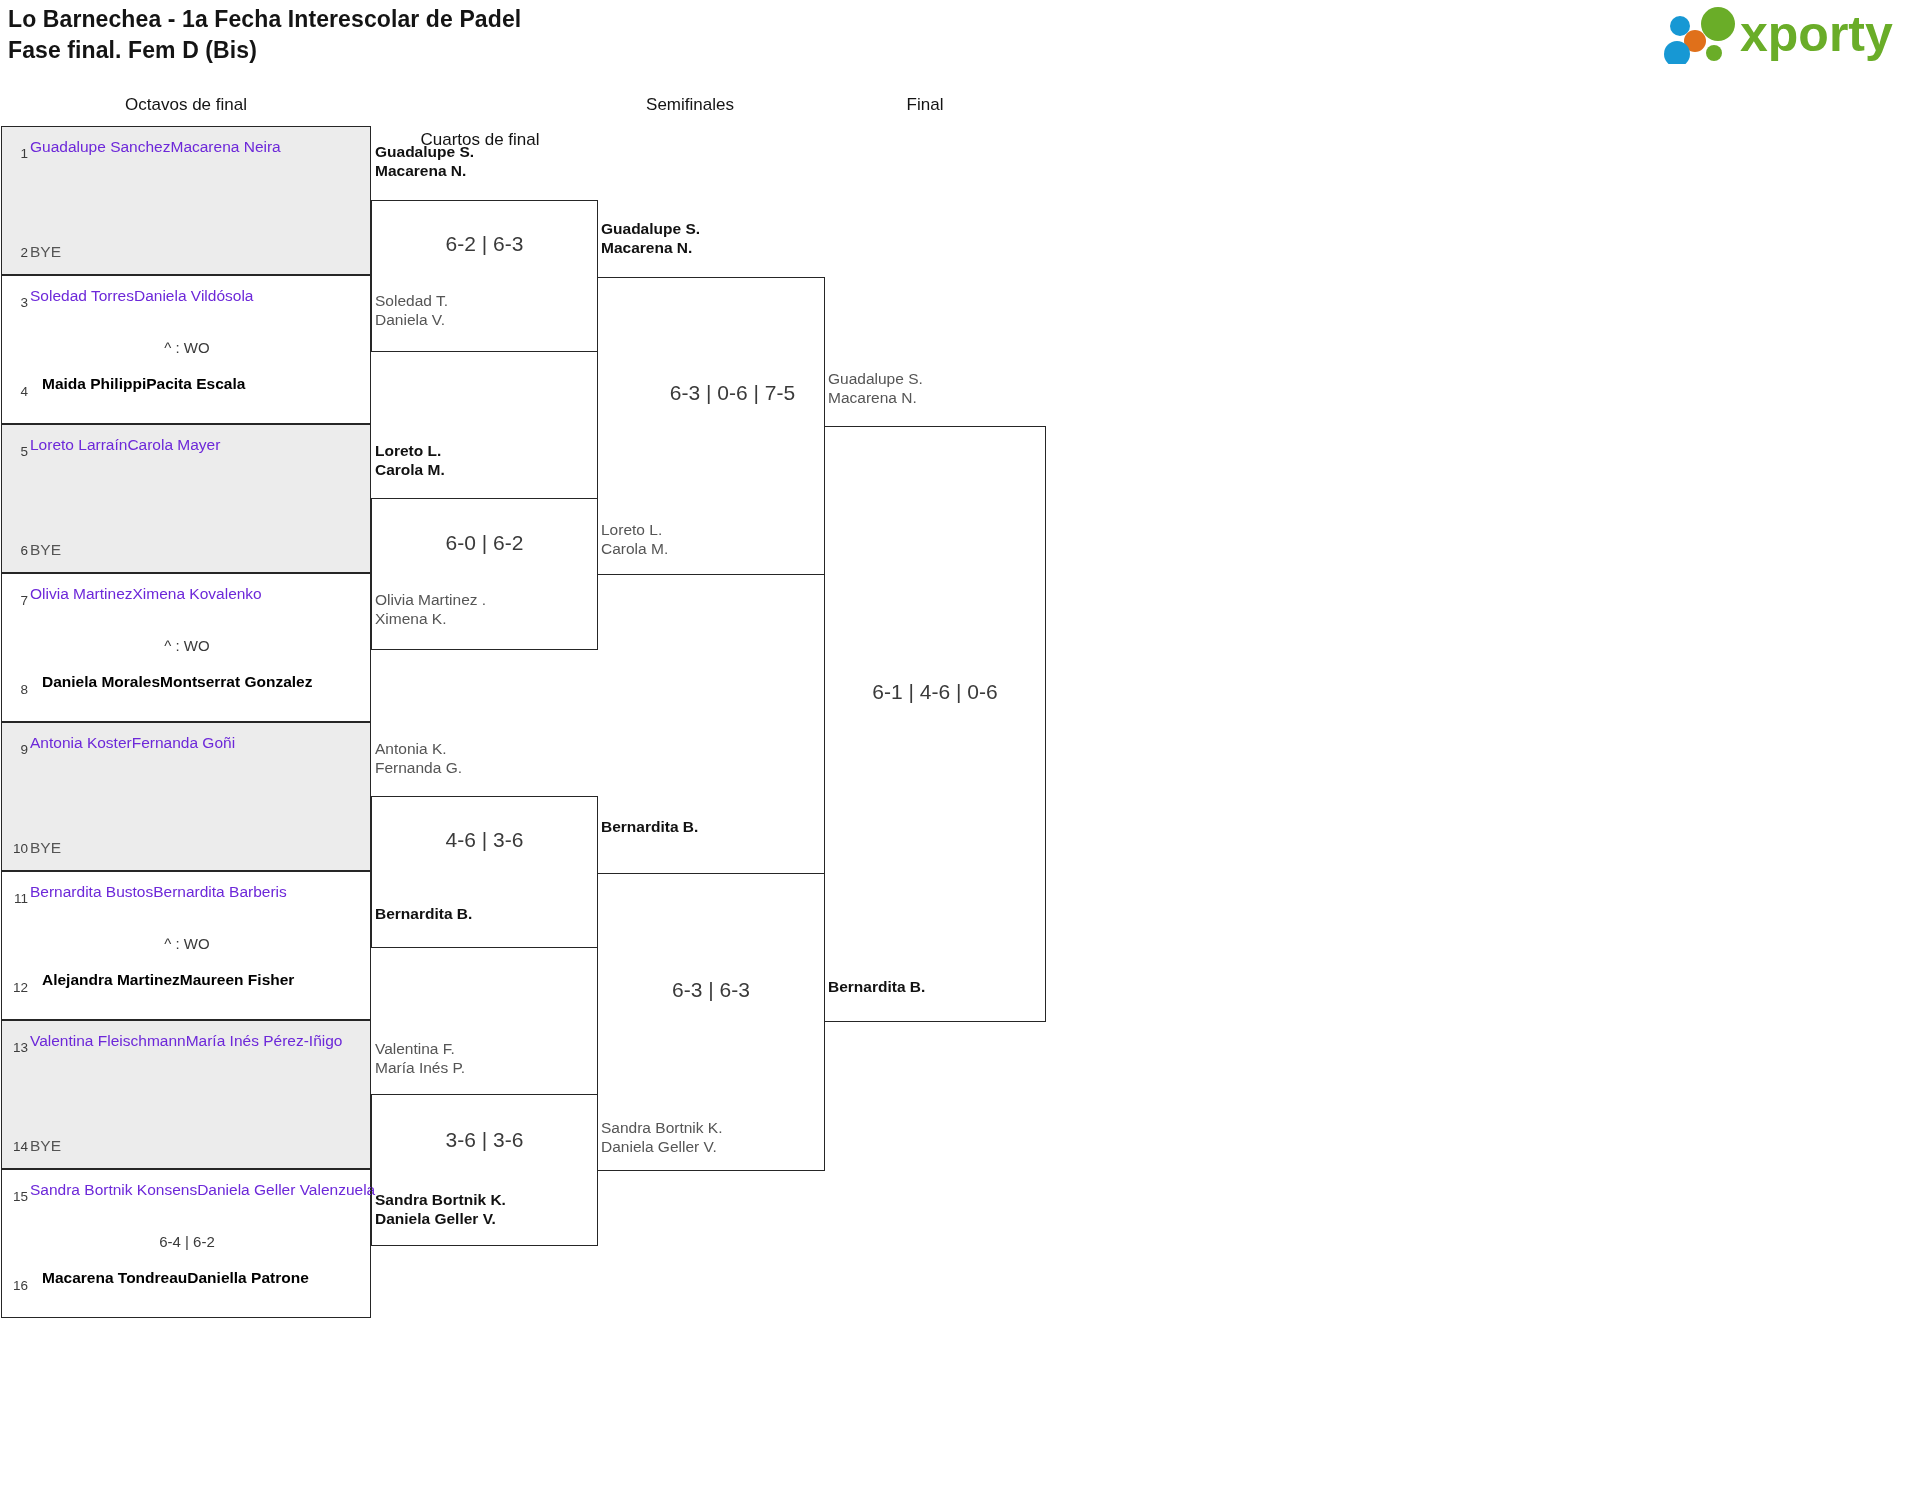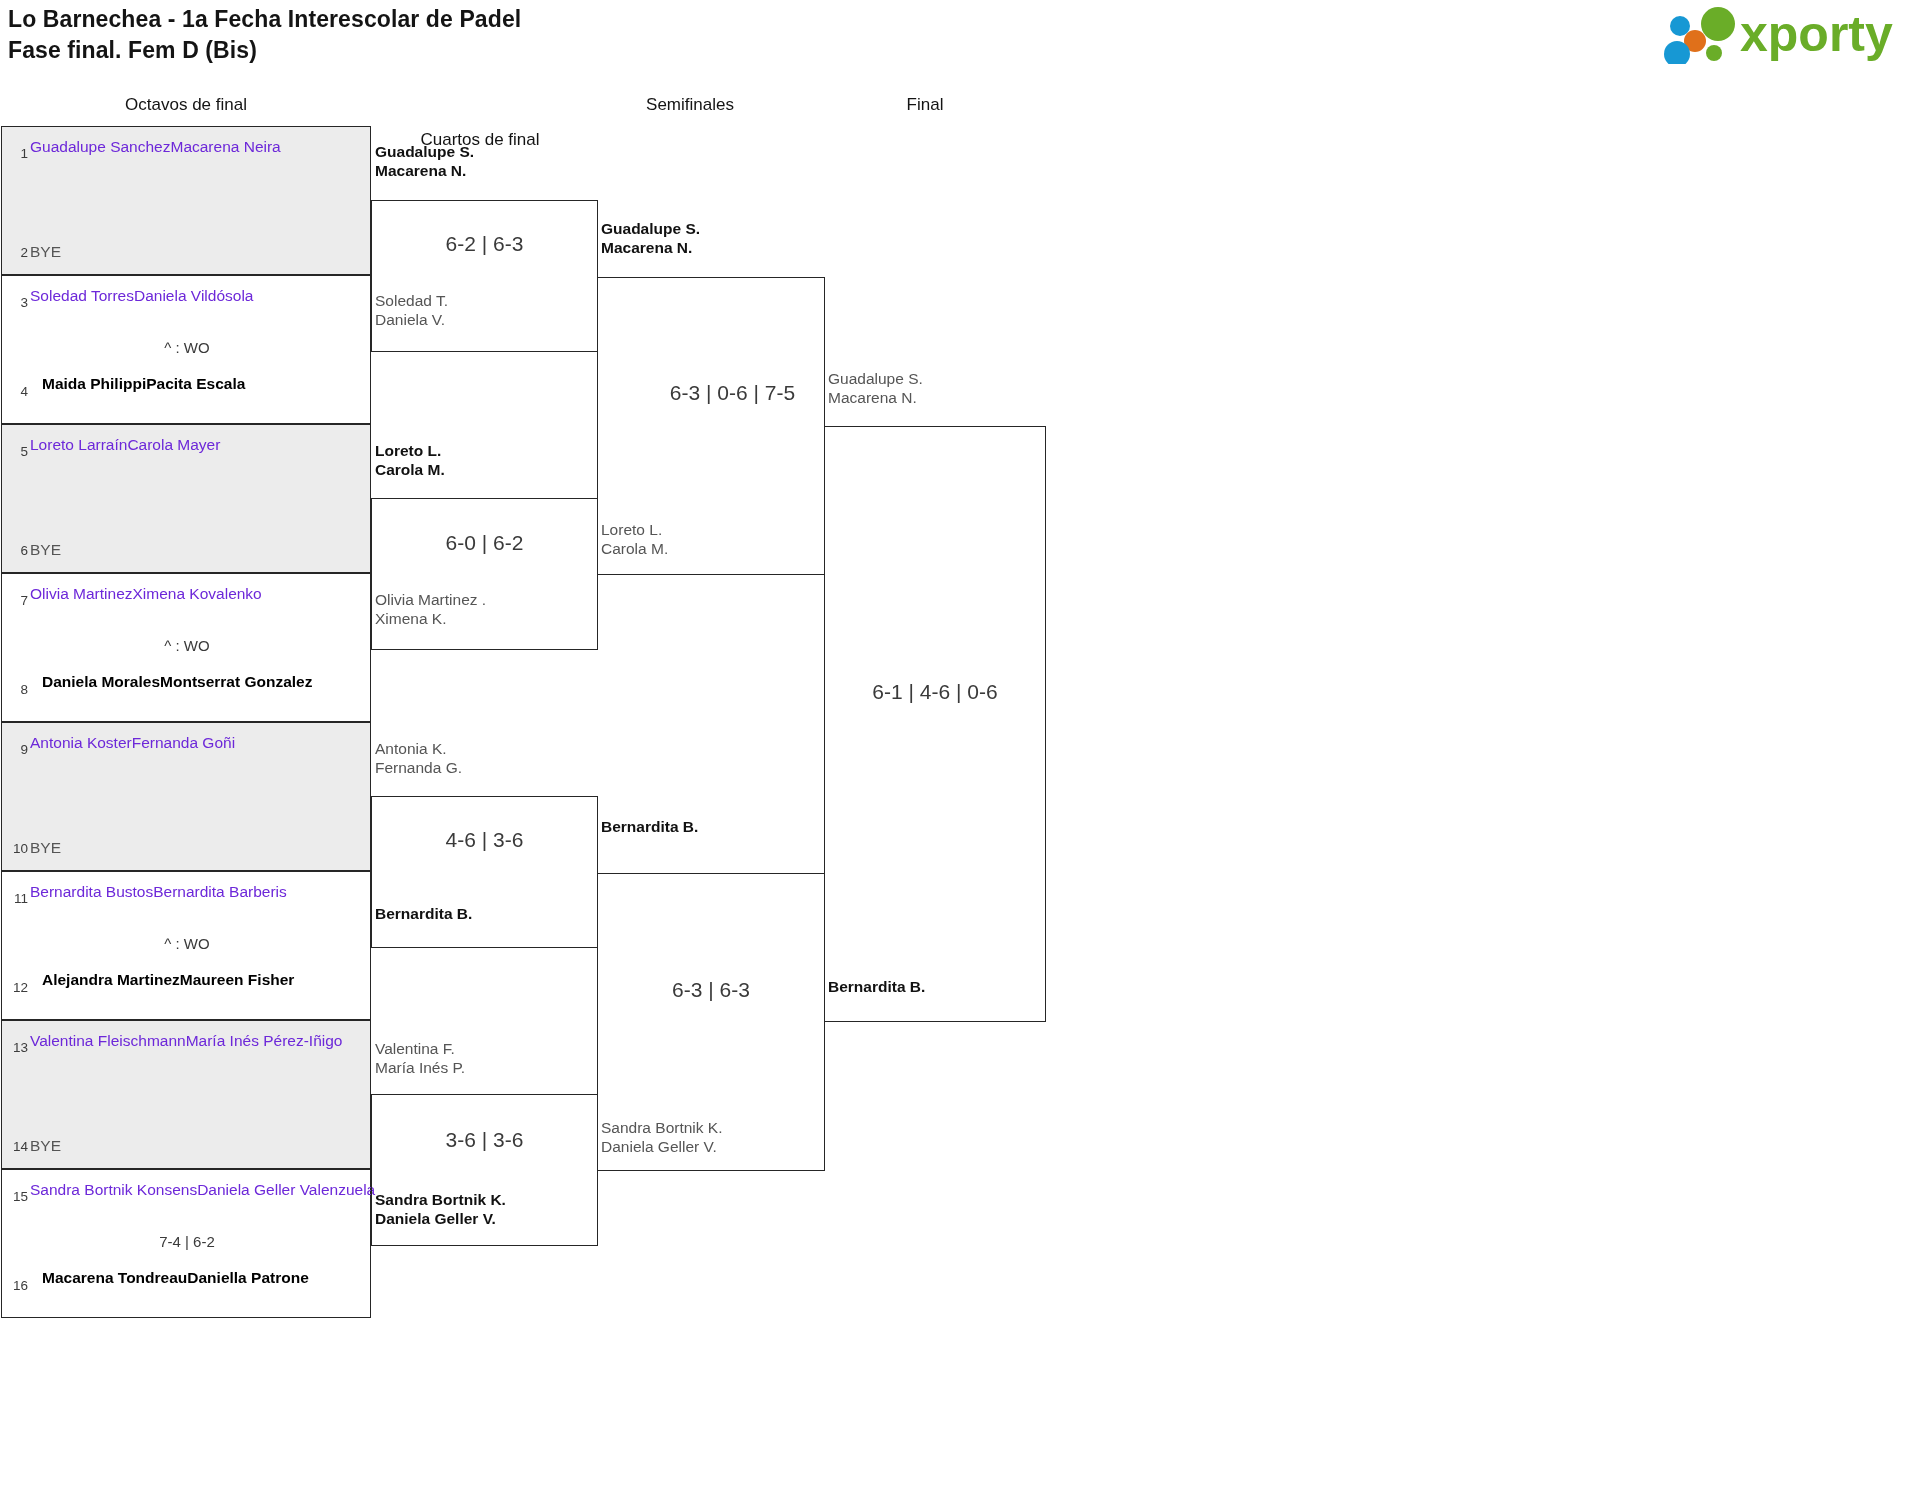--- a/index.html
+++ b/index.html
@@ -172,21 +172,21 @@
     <div class="r1-names bye" style="top:116px;">
       <span>BYE</span>
     </div>
   </div>
 
   <div class="r1-block plain" style="top:1169px;height:149px;">
     <div class="r1-seed" style="top:19px;">15</div>
     <div class="r1-names win" style="top:11px;">
       <span>Sandra Bortnik Konsens</span><span class="l2">Daniela Geller Valenzuela</span>
     </div>
-    <div class="r1-score" style="top:63px;">7-4 | 6-2</div>
+    <div class="r1-score" style="top:63px;">6-4 | 6-2</div>
     <div class="r1-seed" style="top:108px;">16</div>
     <div class="r1-names lose" style="top:99px;">
       <span>Macarena Tondreau</span><span class="l2">Daniella Patrone</span>
     </div>
   </div>
 
   <div class="mbox" style="left:371px;top:200px;width:227px;height:152px;"></div>
   <div class="mname win" style="left:375px;top:143px;">
     <span>Guadalupe S.</span><span class="l2">Macarena N.</span>
   </div>

